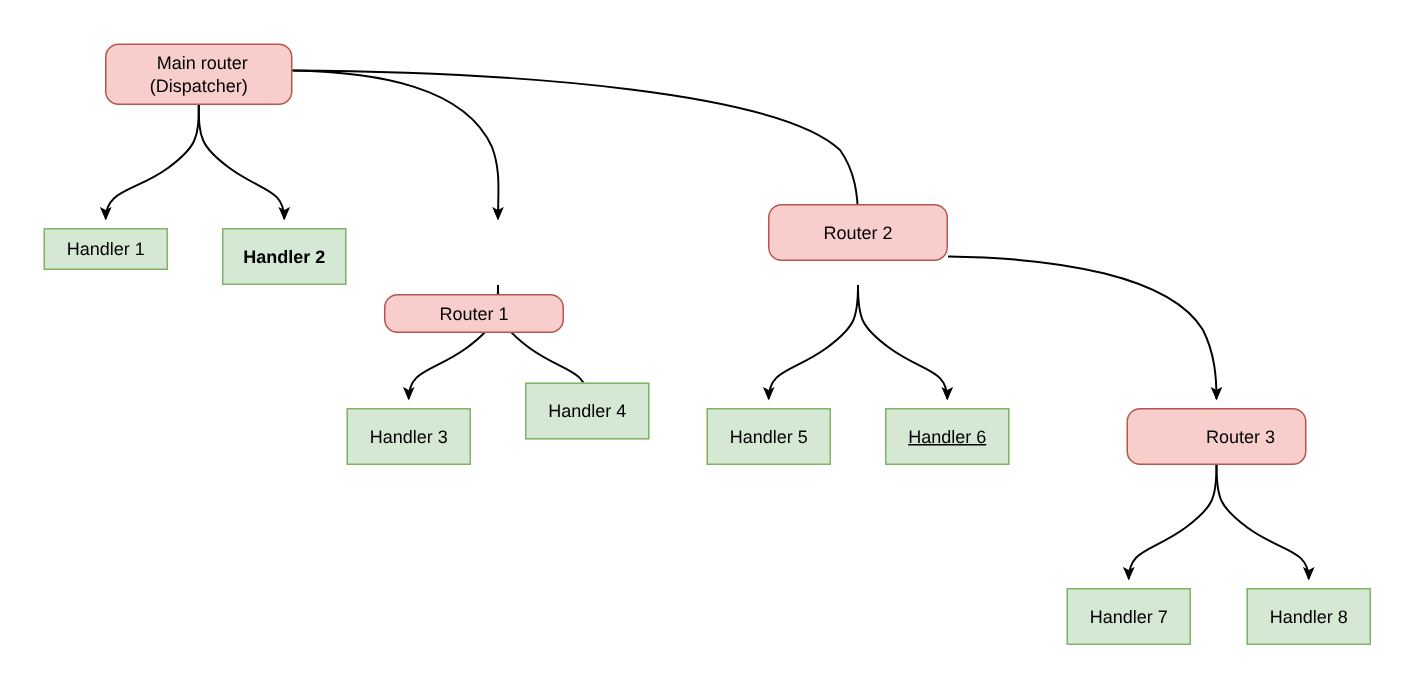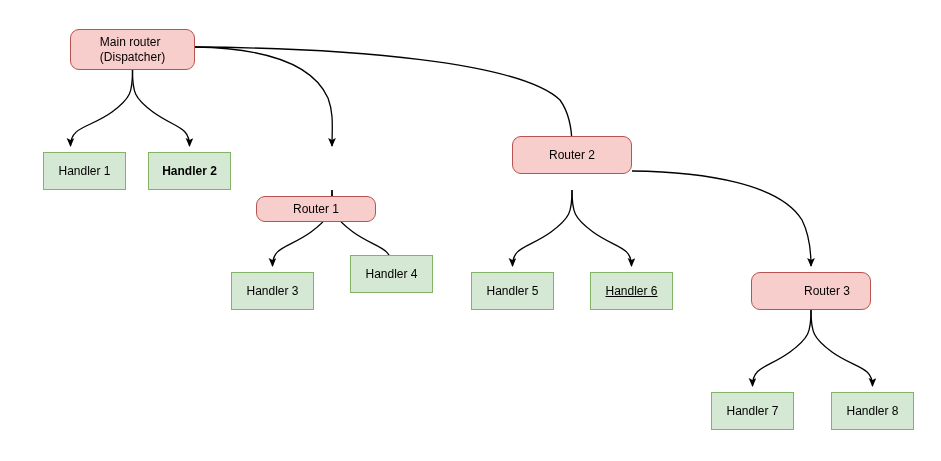--- a/index.html
+++ b/index.html
@@ -22,21 +22,21 @@
     width: 941px;
     height: 461px;
     pointer-events: none;
   }
   .node {
     position: absolute;
     box-sizing: border-box;
     display: flex;
     align-items: center;
     justify-content: center;
-    text-align: left;
+    text-align: right;
     font-size: 12px;
     line-height: 15px;
     color: #000000;
     white-space: pre;
   }
   .node.router {
     background: #f8cecc;
     border: 1px solid #b85450;
     border-radius: 9px;
   }
@@ -82,21 +82,21 @@
     <path d="M811,310 C811,332 809,338 790,352 C768,368 752.5,366 752.5,386" fill="none" stroke="#000000" stroke-width="1.3" marker-end="url(#arrowhead)"></path>
 
     <path d="M811,310 C811,332 813,338 832,352 C854,368 872.5,366 872.5,386" fill="none" stroke="#000000" stroke-width="1.3" marker-end="url(#arrowhead)"></path>
   </svg>
 
   <div class="node router" style="left:70px; top:29px; width:125px; height:41px;">
     <span class="node-label">Main router
 (Dispatcher)</span>
   </div>
 
-  <div class="node handler" style="left:43px; top:152px; width:83px; height:38px;">
+  <div class="node handler" style="left:29px; top:152px; width:83px; height:28px;">
     <span class="node-label">Handler 1</span>
   </div>
 
   <div class="node handler" style="left:148px; top:152px; width:83px; height:38px;font-weight:bold;">
     <span class="node-label">Handler 2</span>
   </div>
 
   <div class="node router" style="left:256px; top:152px; width:120px; height:26px;margin-top:44px;">
     <span class="node-label">Router 1</span>
   </div>

